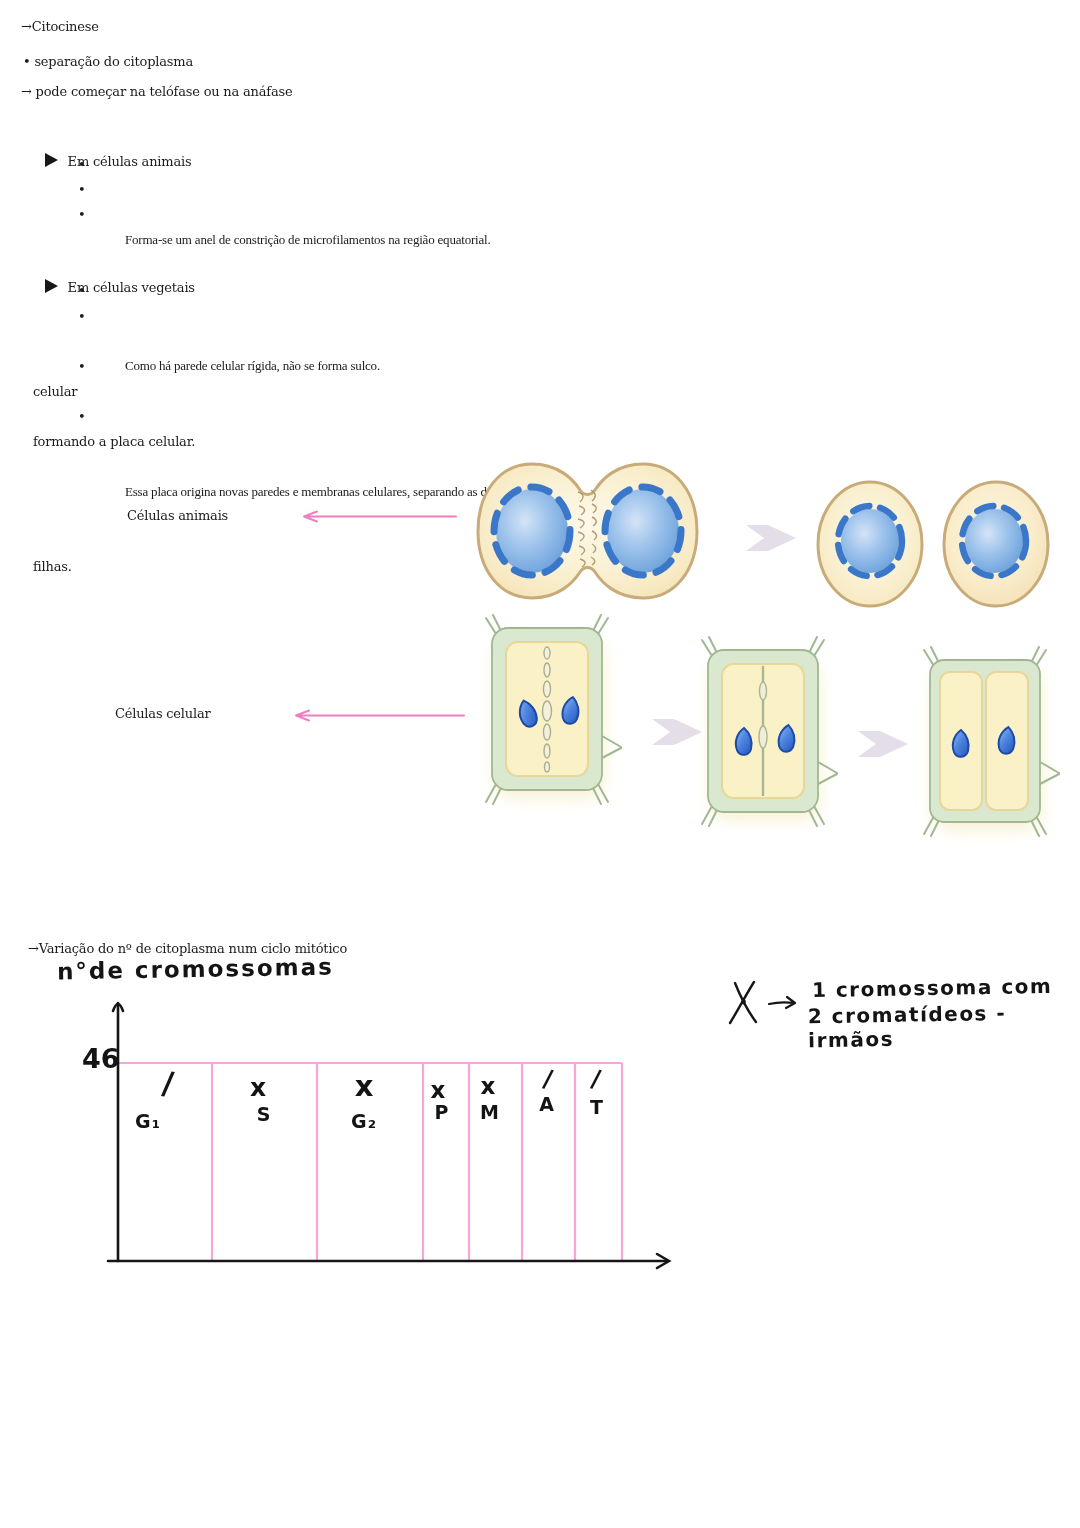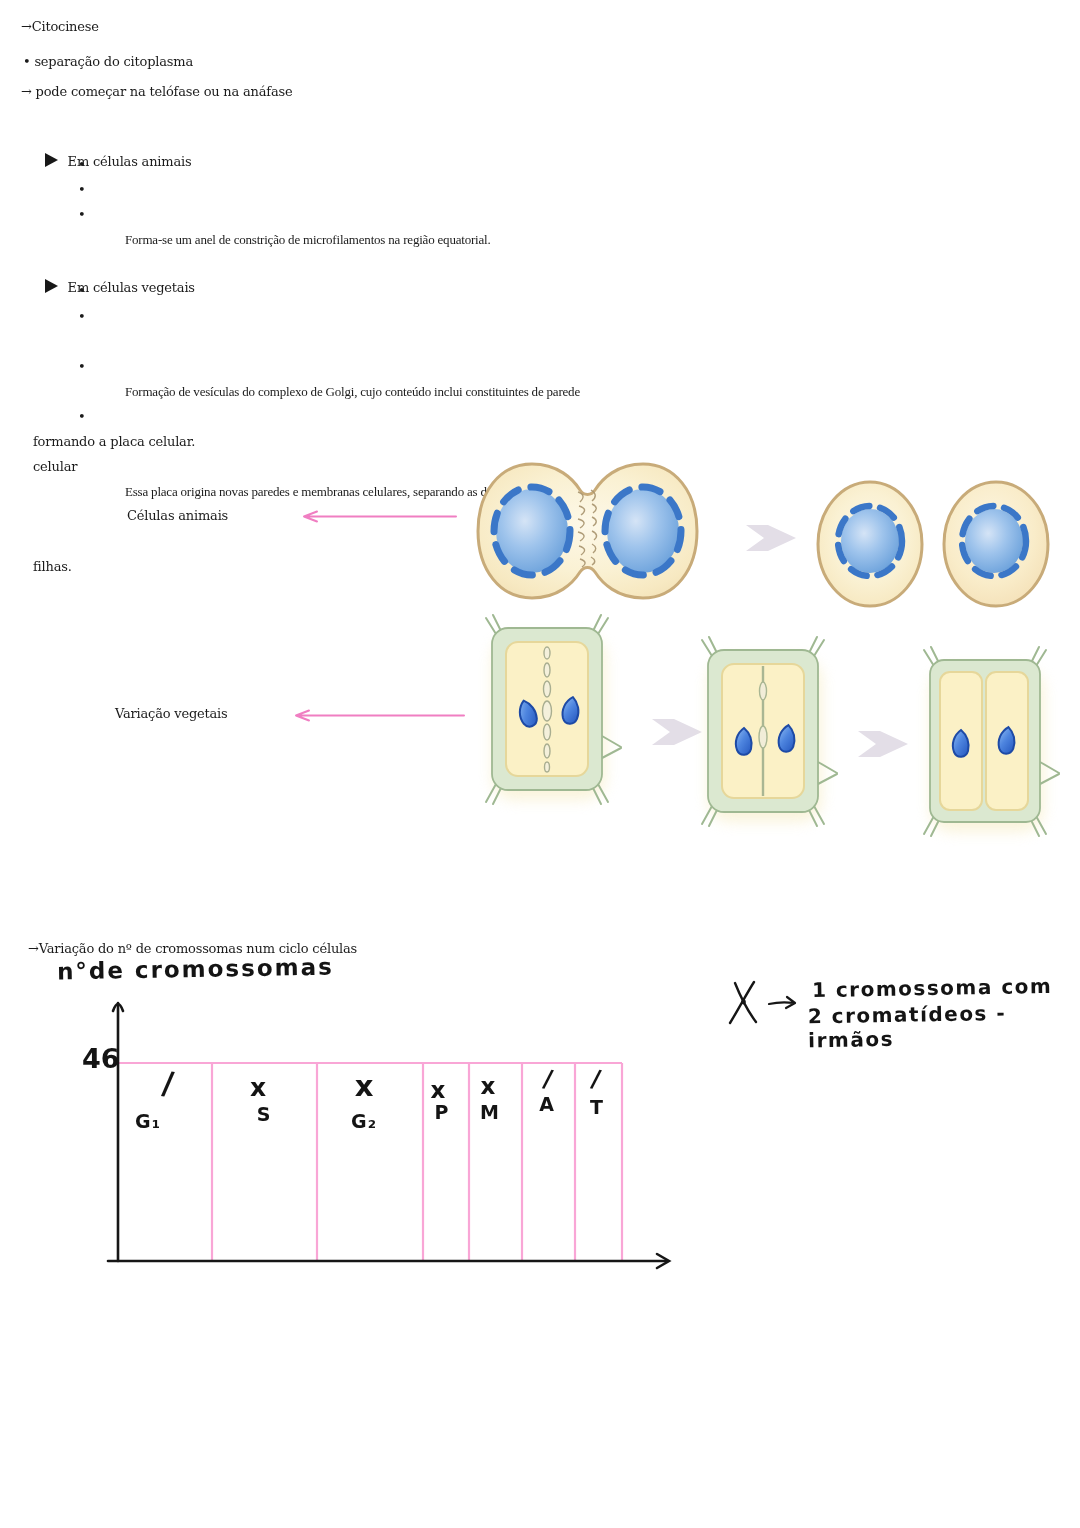--- a/index.html
+++ b/index.html
@@ -71,24 +71,24 @@
     <div class="bullet typed" style="top:202px">
       <span class="dot">•</span>
     </div>
 
     <div class="abs typed" style="left:21px;top:250px">
       <span class="tri"></span><span>Em células vegetais</span>
     </div>
 
     <div class="bullet typed" style="top:278px">
       <span class="dot">•</span>
+      <div class="l1">Como há parede celular rígida, não se forma sulco.</div>
     </div>
     <div class="bullet typed" style="top:304px">
       <span class="dot">•</span>
-      <div class="l1">Formação de vesículas do complexo de Golgi, cujo conteúdo inclui constituintes de parede</div>
       <div class="l2">celular</div>
     </div>
     <div class="bullet typed" style="top:354px">
       <span class="dot">•</span>
       <div class="l2">formando a placa celular.</div>
     </div>
     <div class="bullet typed" style="top:404px">
       <span class="dot">•</span>
       <div class="l1">Essa placa origina novas paredes e membranas celulares, separando as duas células-</div>
       <div class="l2">filhas.</div>
@@ -132,21 +132,21 @@
       <ellipse cx="58" cy="67" rx="52" ry="62" fill="url(#cytoGrad)" stroke="#C8AB79" stroke-width="3"></ellipse>
       <ellipse cx="58" cy="64" rx="29" ry="32" fill="url(#nucGrad)"></ellipse>
       <ellipse cx="58" cy="64" rx="32" ry="35" fill="none" stroke="#3B77C8" stroke-width="6.5" stroke-dasharray="17 11" stroke-linecap="round"></ellipse>
       <ellipse cx="184" cy="67" rx="52" ry="62" fill="url(#cytoGrad2)" stroke="#C8AB79" stroke-width="3"></ellipse>
       <ellipse cx="182" cy="64" rx="29" ry="32" fill="url(#nucGrad)"></ellipse>
       <ellipse cx="182" cy="64" rx="32" ry="35" fill="none" stroke="#3B77C8" stroke-width="6.5" stroke-dasharray="17 11" stroke-linecap="round"></ellipse>
     </svg>
   </div>
 
   <div>
-    <div class="abs typed" style="left:115px;top:701px">Variação vegetais</div>
+    <div class="abs typed" style="left:115px;top:701px">Células celular</div>
 
     <svg class="abs" style="left:288px;top:708px" width="178" height="15" viewBox="0 0 178 15">
       <path d="M176,7.5 H10 M21,2.5 L8,7.5 L21,12.5" stroke="#F07EC2" stroke-width="2" fill="none" stroke-linecap="round" stroke-linejoin="round"></path>
     </svg>
 
     <div class="halo" style="left:492px;top:636px;width:114px;height:164px"></div>
     <svg class="abs" style="left:484px;top:612px" width="140" height="198" viewBox="0 0 140 198">
       <g stroke="#9FB892" stroke-width="2" stroke-linecap="round">
         <path d="M12,22 L2,6"></path>
           <path d="M17,19 L9,3"></path>
@@ -222,21 +222,21 @@
           <path d="M118,140 L137,130"></path>
       </g>
       <rect x="8" y="16" width="110" height="162" rx="14" fill="#DBE8D0" stroke="#9FB892" stroke-width="1.8"></rect>
       <rect x="18" y="28" width="42" height="138" rx="10" fill="#FBF1C6" stroke="#E6D79A" stroke-width="2"></rect>
       <rect x="64" y="28" width="42" height="138" rx="10" fill="#FBF1C6" stroke="#E6D79A" stroke-width="2"></rect>
       <use href="#drop" transform="translate(39,100)" fill="url(#plantNucGrad)" stroke="#1D4AA6" stroke-width="2"></use>
       <use href="#drop" transform="translate(85,97) rotate(6)" fill="url(#plantNucGrad)" stroke="#1D4AA6" stroke-width="2"></use>
     </svg>
   </div>
 
-  <div class="abs typed" style="left:28px;top:936px">→Variação do nº de cromossomas num ciclo células</div>
+  <div class="abs typed" style="left:28px;top:936px">→Variação do nº de citoplasma num ciclo mitótico</div>
   <div class="abs hw" style="left:57px;top:956px;font-size:23px;letter-spacing:2px;transform:rotate(-1deg)">n°de cromossomas</div>
 
   <div class="abs" style="left:80px;top:993px;width:625px;height:300px">
     <svg width="625" height="300" viewBox="0 0 625 300">
       <g stroke="#F9A6D6" stroke-width="2.2" fill="none">
         <path d="M38,70 H542"></path>
         <path d="M132,70 V268"></path>
           <path d="M237,70 V268"></path>
           <path d="M343,70 V268"></path>
         <path d="M389,70 V268"></path>

